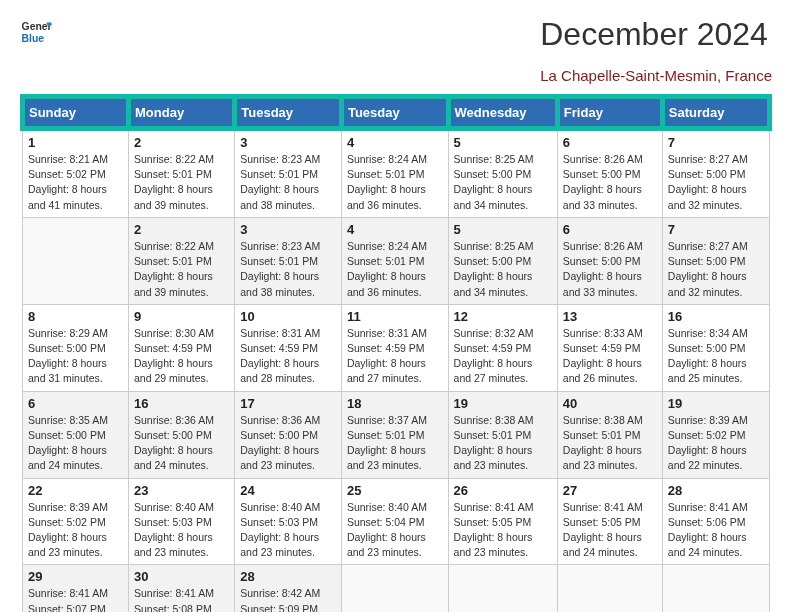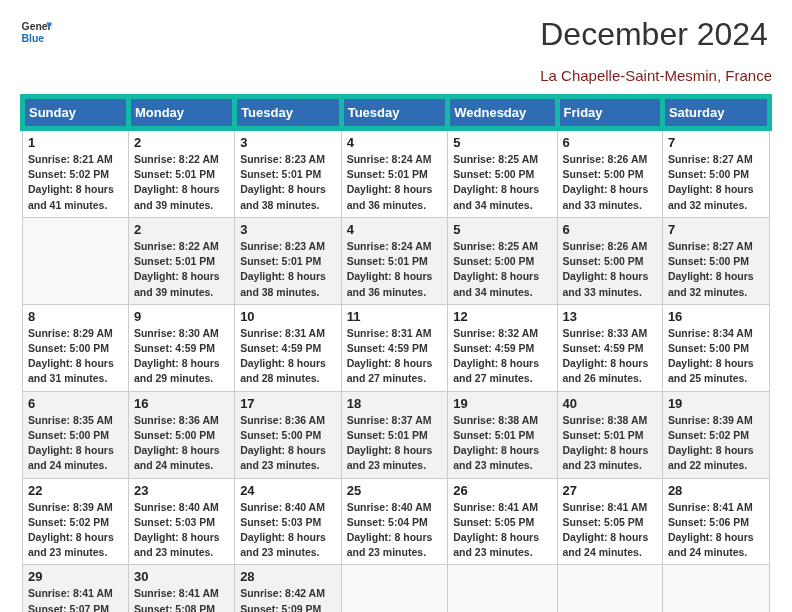--- a/index.html
+++ b/index.html
@@ -71,21 +71,20 @@
       font-size: 13px;
       font-weight: bold;
       color: #222;
       display: block;
       margin-bottom: 2px;
     }
     .day-info {
       color: #333;
       font-size: 10.5px;
       line-height: 1.45;
-      font-weight: bold;
     }
     .empty-cell {
       background: #f9f9f9;
     }
   </style>
 </head>
 <body>
 
 <div class="header">
   <div class="logo">

